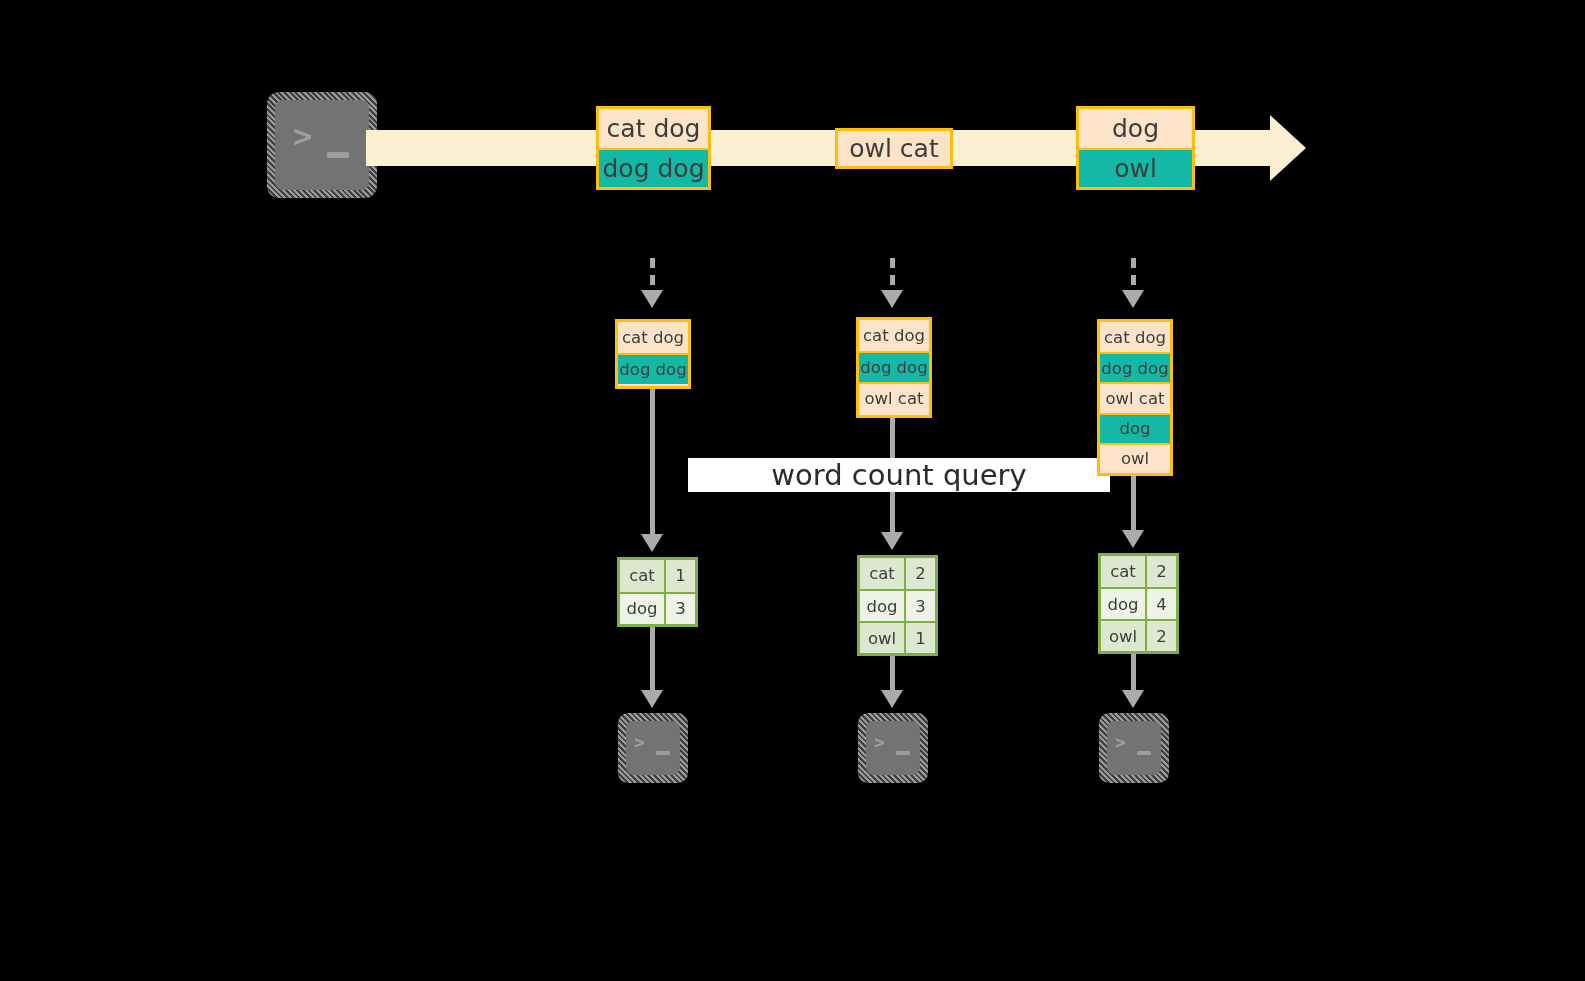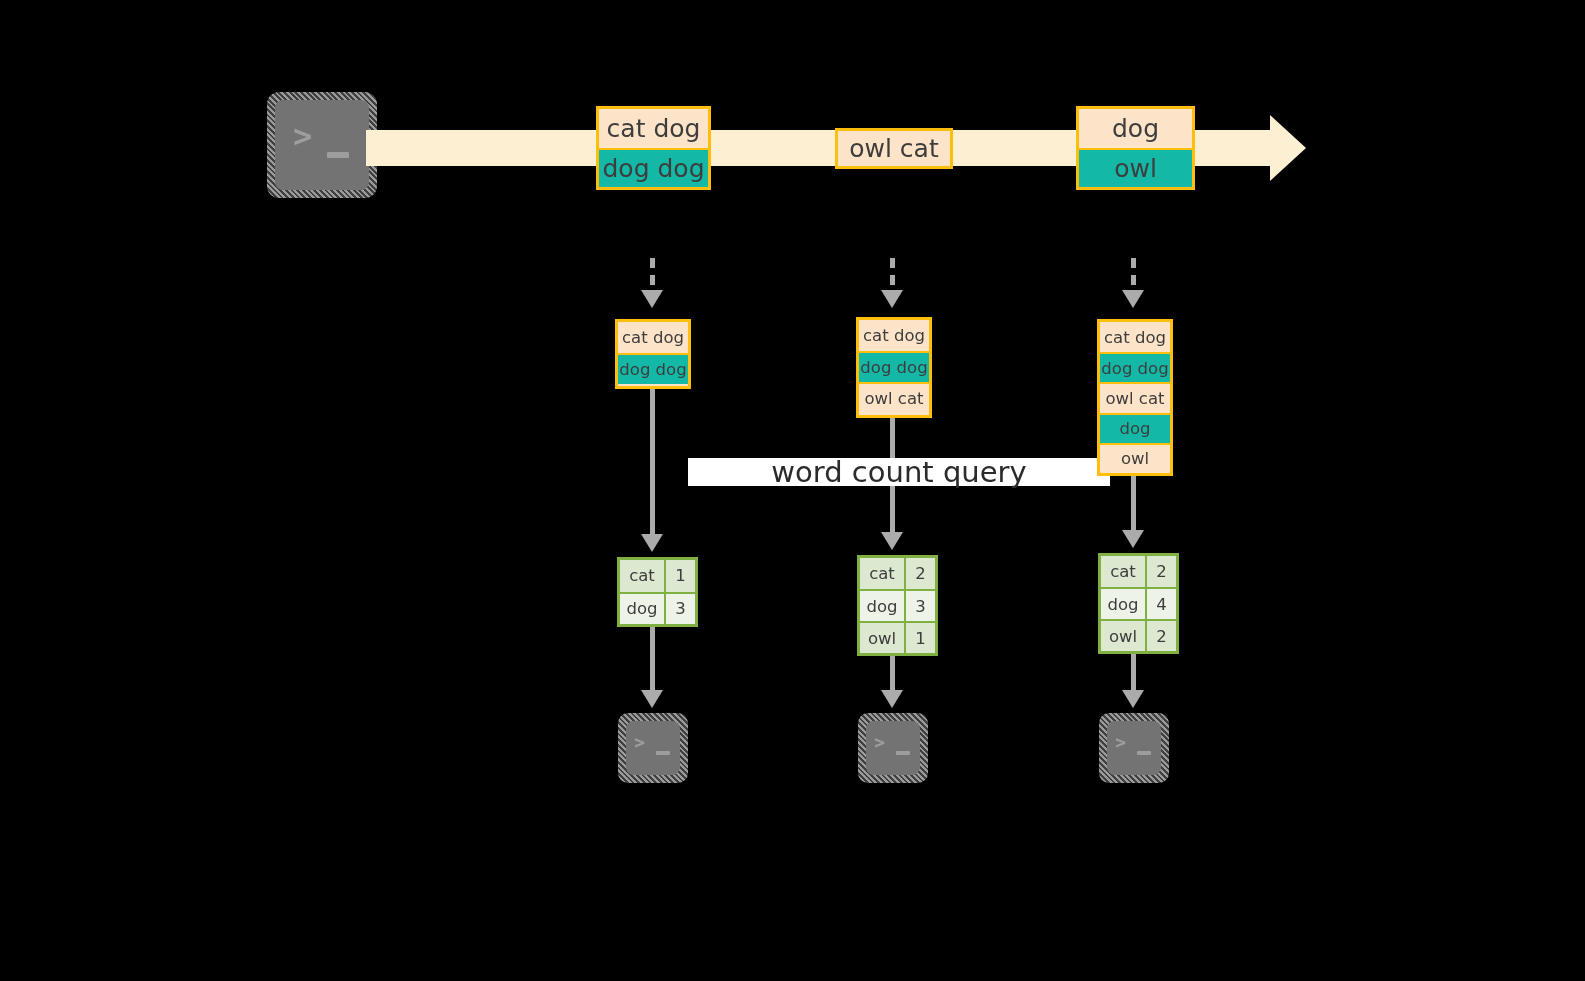--- a/index.html
+++ b/index.html
@@ -234,21 +234,21 @@
   <div class="term" style="left:858px;top:713px;width:70px;height:70px;border-radius:10px;">
     <div class="term-inner">
       <span class="chev" style="left:9px;top:11px;font-size:20px;overflow:hidden;width:14px;height:22px;text-indent:-2px;">&gt;</span>
       <span class="us" style="left:30px;top:30px;width:14px;height:4px;"></span>
     </div>
   </div>
 
   <div class="vline dashed" style="left:1131px;top:258px;height:34px;"></div>
   <div class="vhead" style="left:1122px;top:290px;"></div>
 
-  <div class="wlabel" style="left:688px;top:458px;width:422px;height:28px;">
+  <div class="wlabel" style="left:688px;top:458px;width:422px;height:34px;">
     <span>word count query</span>
   </div>
 
   <div class="msgbox small" style="left:1097px;top:319px;width:76px;height:157px;">
     <div class="row odd">cat dog</div>
     <div class="row even">dog dog</div>
     <div class="row odd">owl cat</div>
     <div class="row even">dog</div>
     <div class="row odd">owl</div>
   </div>

